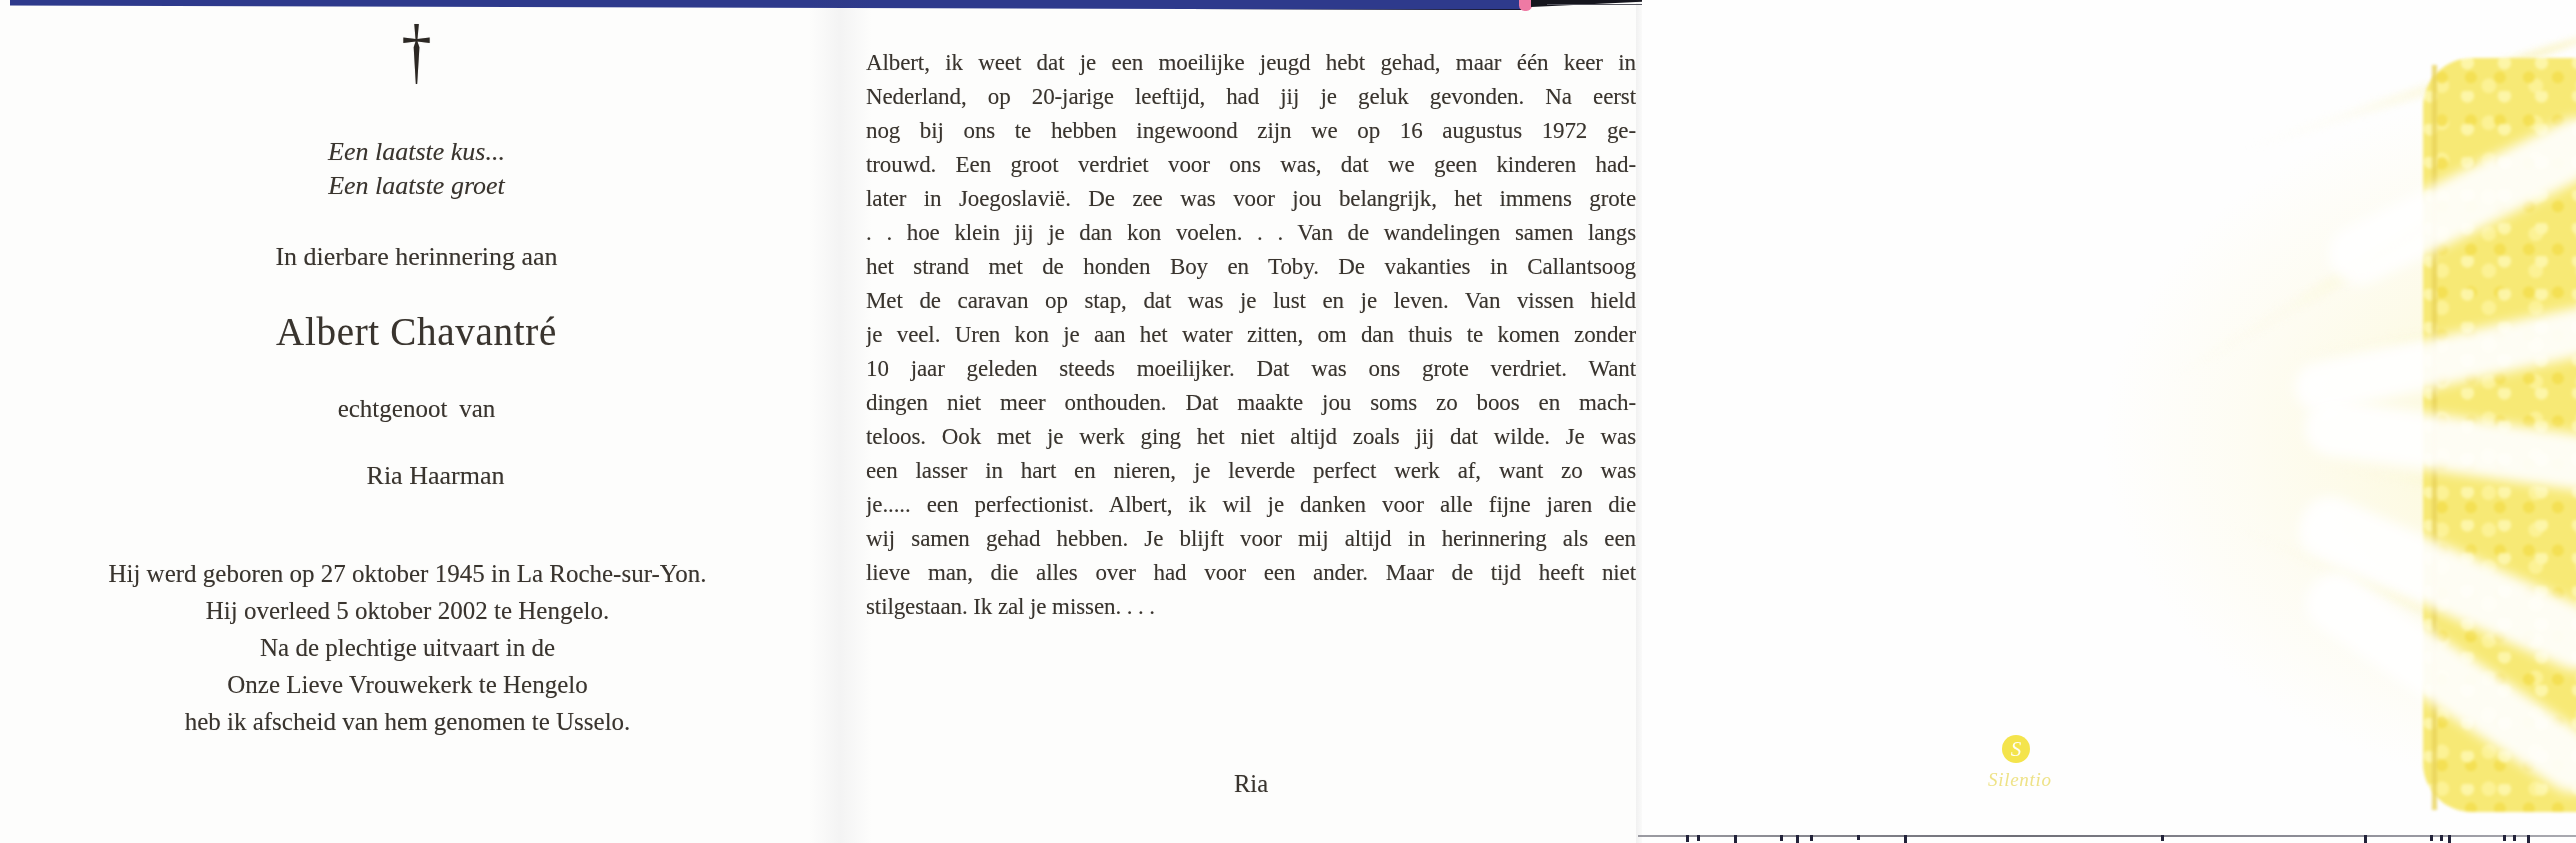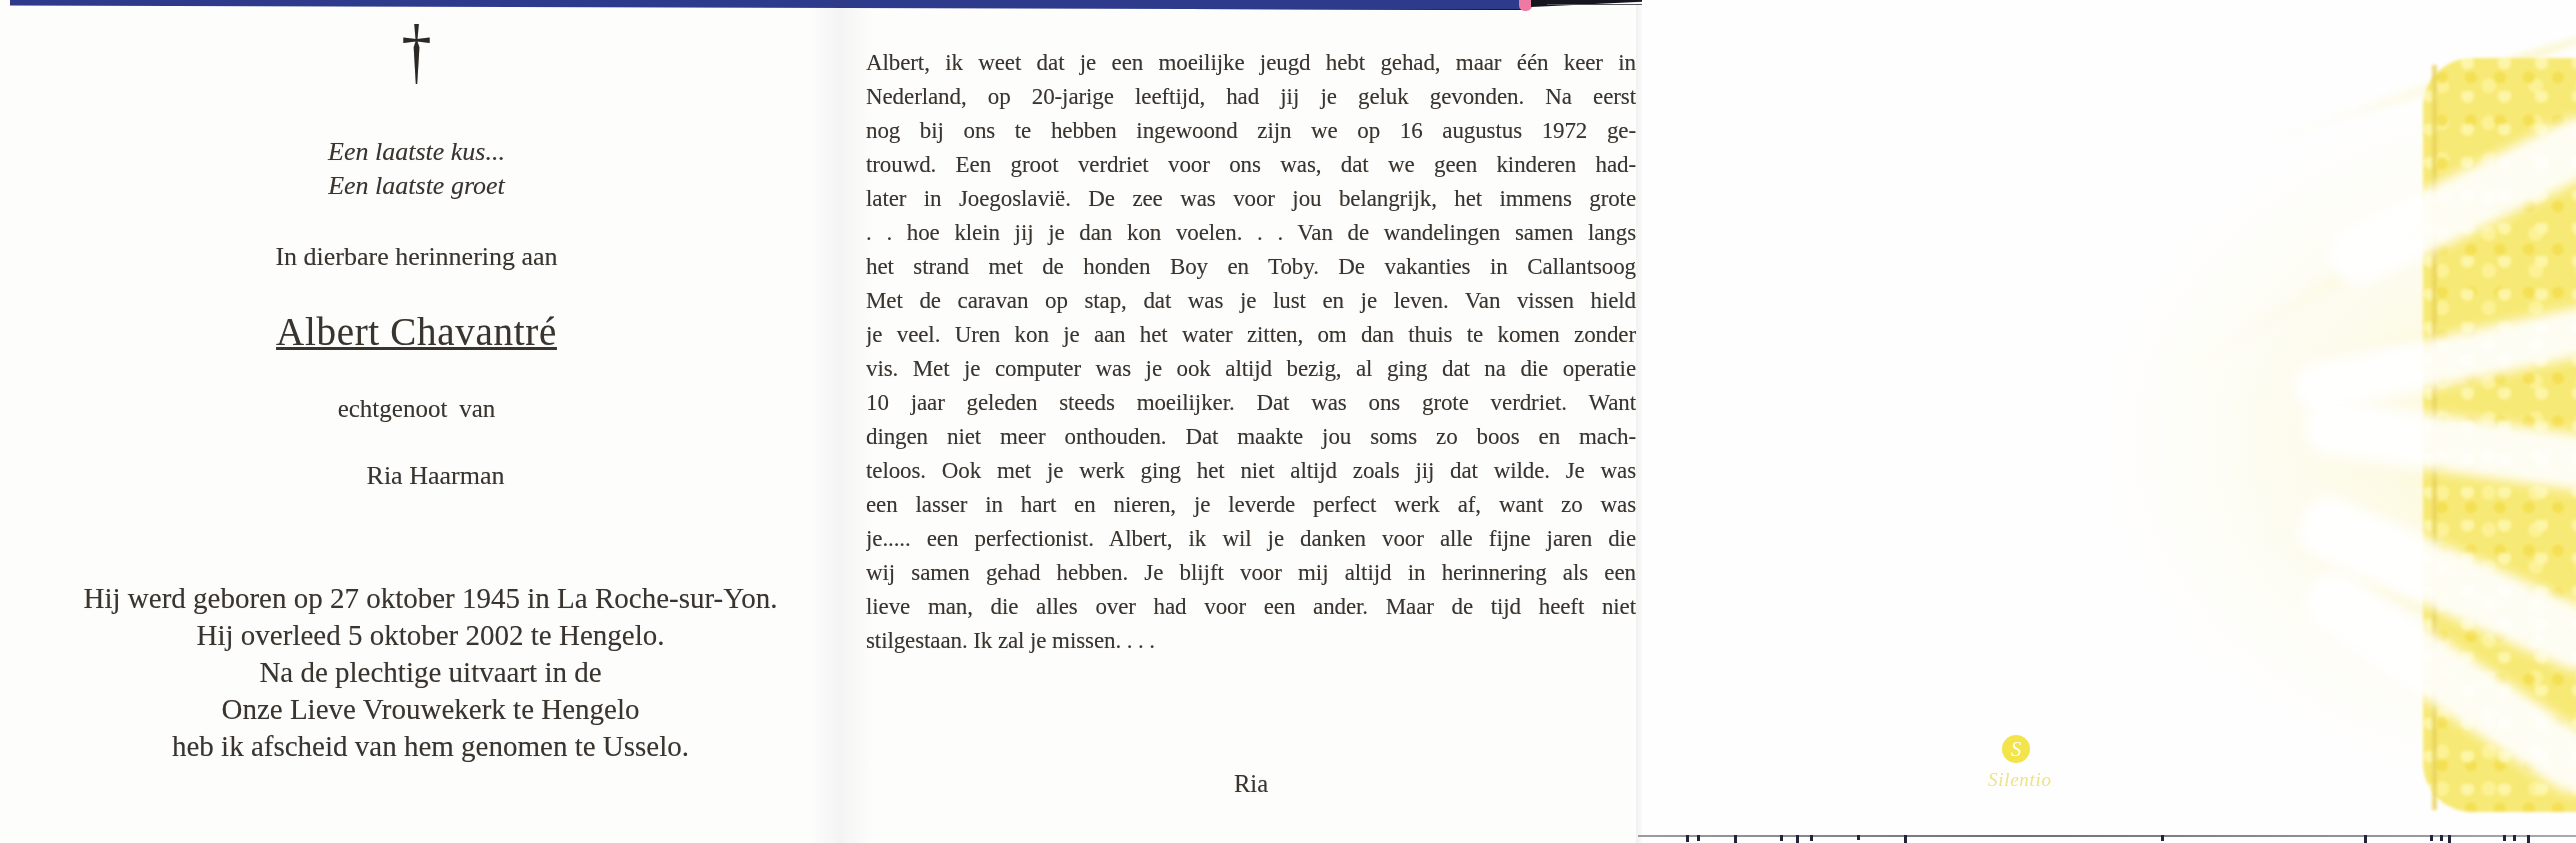--- a/index.html
+++ b/index.html
@@ -18,24 +18,24 @@
   .top-band-taper{position:absolute;left:1531px;top:0;width:111px;height:7px;background:#15151d;
     clip-path:polygon(0 0,100% 0,100% 25%,0 100%);}
   .top-band-hair{position:absolute;left:1547px;top:3.5px;width:98px;height:1.4px;background:#55555f;}
 
   
   .left-panel{position:absolute;left:0;top:0;width:833px;height:844px;text-align:center;}
   .cross{position:absolute;left:0;right:0;top:19.7px;font-size:60px;line-height:1;
     transform:scaleY(1.25);color:#2c2824;}
   .epigraph{position:absolute;left:0;right:0;top:135px;font-style:italic;font-size:26px;line-height:34px;}
   .intro{position:absolute;left:0;right:0;top:242px;font-size:26px;}
-  .name{position:absolute;left:0;right:0;top:309px;font-size:39px;font-weight:normal;margin:0;letter-spacing:0.7px;text-decoration:underline;}
+  .name{position:absolute;left:0;right:0;top:309px;font-size:39px;font-weight:normal;margin:0;letter-spacing:0.7px;}
   .relation{position:absolute;left:0;right:0;top:395px;font-size:25px;word-spacing:5.6px;}
   .spouse{position:absolute;left:0;right:0;top:461px;font-size:26px;padding-left:38px;}
-  .life{position:absolute;left:35px;width:791px;top:555px;font-size:29px;line-height:37px;margin-top:25px;}
+  .life{position:absolute;left:12px;width:791px;top:555px;font-size:25px;line-height:37px;}
 
   
   .fold{position:absolute;left:809px;top:0;width:63px;height:844px;
     background:linear-gradient(90deg,transparent,rgba(70,70,90,.05) 50%,transparent);}
   .page-edge{position:absolute;left:1636px;top:0;width:8.4px;height:844px;
     background:linear-gradient(90deg,rgba(80,80,95,.07),transparent);}
 
   
   .message-panel{position:absolute;left:866px;top:46px;width:770px;height:724px;overflow:hidden;}
   .msg-line{height:34px;line-height:34px;font-size:23px;letter-spacing:-0.1px;overflow:hidden;
@@ -118,21 +118,20 @@
   <section class="message-panel">
     <div class="msg-line">Albert, ik weet dat je een moeilijke jeugd hebt gehad, maar één keer in</div>
     <div class="msg-line">Nederland, op 20-jarige leeftijd, had jij je geluk gevonden. Na eerst</div>
     <div class="msg-line">nog bij ons te hebben ingewoond zijn we op 16 augustus 1972 ge-</div>
     <div class="msg-line">trouwd. Een groot verdriet voor ons was, dat we geen kinderen had-</div>
     <div class="msg-line">later in Joegoslavië. De zee was voor jou belangrijk, het immens grote</div>
     <div class="msg-line">. . hoe klein jij je dan kon voelen. . . Van de wandelingen samen langs</div>
     <div class="msg-line">het strand met de honden Boy en Toby. De vakanties in Callantsoog</div>
     <div class="msg-line">Met de caravan op stap, dat was je lust en je leven. Van vissen hield</div>
     <div class="msg-line">je veel. Uren kon je aan het water zitten, om dan thuis te komen zonder</div>
-    <div class="msg-line">vis. Met je computer was je ook altijd bezig, al ging dat na die operatie</div>
     <div class="msg-line">10 jaar geleden steeds moeilijker. Dat was ons grote verdriet. Want</div>
     <div class="msg-line">dingen niet meer onthouden. Dat maakte jou soms zo boos en mach-</div>
     <div class="msg-line">teloos. Ook met je werk ging het niet altijd zoals jij dat wilde. Je was</div>
     <div class="msg-line">een lasser in hart en nieren, je leverde perfect werk af, want zo was</div>
     <div class="msg-line">je..... een perfectionist. Albert, ik wil je danken voor alle fijne jaren die</div>
     <div class="msg-line">wij samen gehad hebben. Je blijft voor mij altijd in herinnering als een</div>
     <div class="msg-line">lieve man, die alles over had voor een ander. Maar de tijd heeft niet</div>
     <div class="msg-line msg-last">stilgestaan. Ik zal je missen. . . .</div>
   </section>
 

